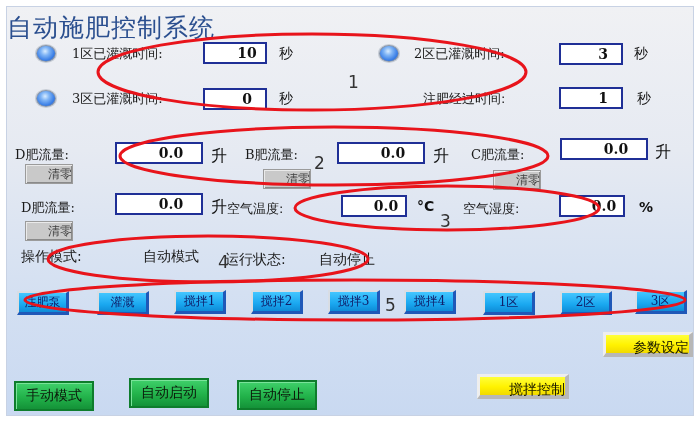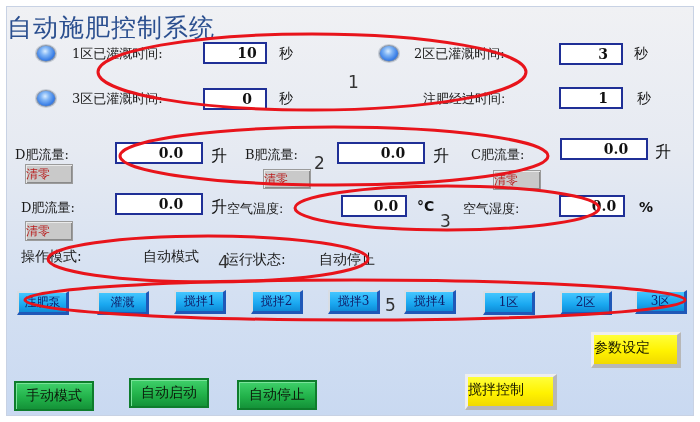--- a/index.html
+++ b/index.html
@@ -34,21 +34,21 @@
       background: #ffffff; border: 2px solid #1f2f96; height: 22px;
       text-align: center; font-size: 14px; font-weight: bold; color: #111;
       line-height: 18px; font-family: "DejaVu Serif", serif; padding-left: 24px;
     }
 
     .unit { font-size: 14px; color: #111; font-family: "DejaVu Sans", sans-serif; }
 
     .btn-clear {
       background: #c9c9c9; border: 1px solid #9b9b9b;
       box-shadow: inset 1px 1px 0 #eaeaea, inset -1px -1px 0 #8a8a8a;
-      font-size: 12px; color: #b91c1c; text-align: left; line-height: 18px;
+      font-size: 12px; color: #404040; text-align: right; line-height: 18px;
       height: 20px; width: 48px; cursor: pointer; font-family: "DejaVu Sans", sans-serif;
     }
 
     .btn-blue {
       height: 24px; width: 52px;
       background: linear-gradient(180deg, #44c6ff 0%, #1aa8f0 60%, #0e8bd6 100%);
       border-top: 2px solid #d8dde4; border-left: 2px solid #d8dde4;
       border-right: 3px solid #1f58b8; border-bottom: 3px solid #1f58b8;
       font-size: 12px; color: #10206b; text-align: center; line-height: 19px;
       cursor: pointer; font-family: "DejaVu Serif", serif;
@@ -57,26 +57,26 @@
     .btn-green {
       height: 30px;
       background: linear-gradient(180deg, #3fd06a 0%, #22b24a 55%, #149238 100%);
       border: 2px solid #0e7d2c;
       box-shadow: inset 1px 1px 0 #7ae39a;
       font-size: 14px; color: #0b1a0b; text-align: center; line-height: 25px;
       cursor: pointer; font-family: "DejaVu Sans", sans-serif;
     }
 
     .btn-yellow {
-      height: 36px;
+      height: 25px;
       background: linear-gradient(180deg, #ffff3a 0%, #fff200 55%, #f1d900 100%);
       border-top: 3px solid #eeeeee; border-left: 3px solid #eeeeee;
       border-right: 4px solid #b7b7b7; border-bottom: 4px solid #b7b7b7;
-      font-size: 14px; color: #1a1a00; text-align: left; line-height: 24px;
-      cursor: pointer; font-family: "DejaVu Sans", sans-serif;
+      font-size: 14px; color: #1a1a00; text-align: right; line-height: 24px;
+      cursor: pointer; font-family: "DejaVu Sans", sans-serif; margin-left: 12px;
     }
 
     .annot-num { font-size: 17px; color: #333; font-family: "DejaVu Sans", sans-serif; }
     svg.annot { position: absolute; left: 0; top: 0; pointer-events: none; }
   </style>
 </head>
 <body>
 
 <div class="panel">
 

